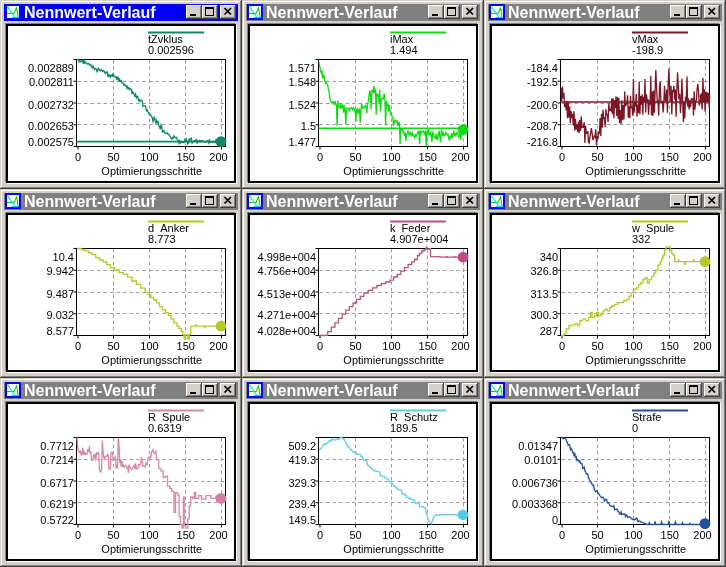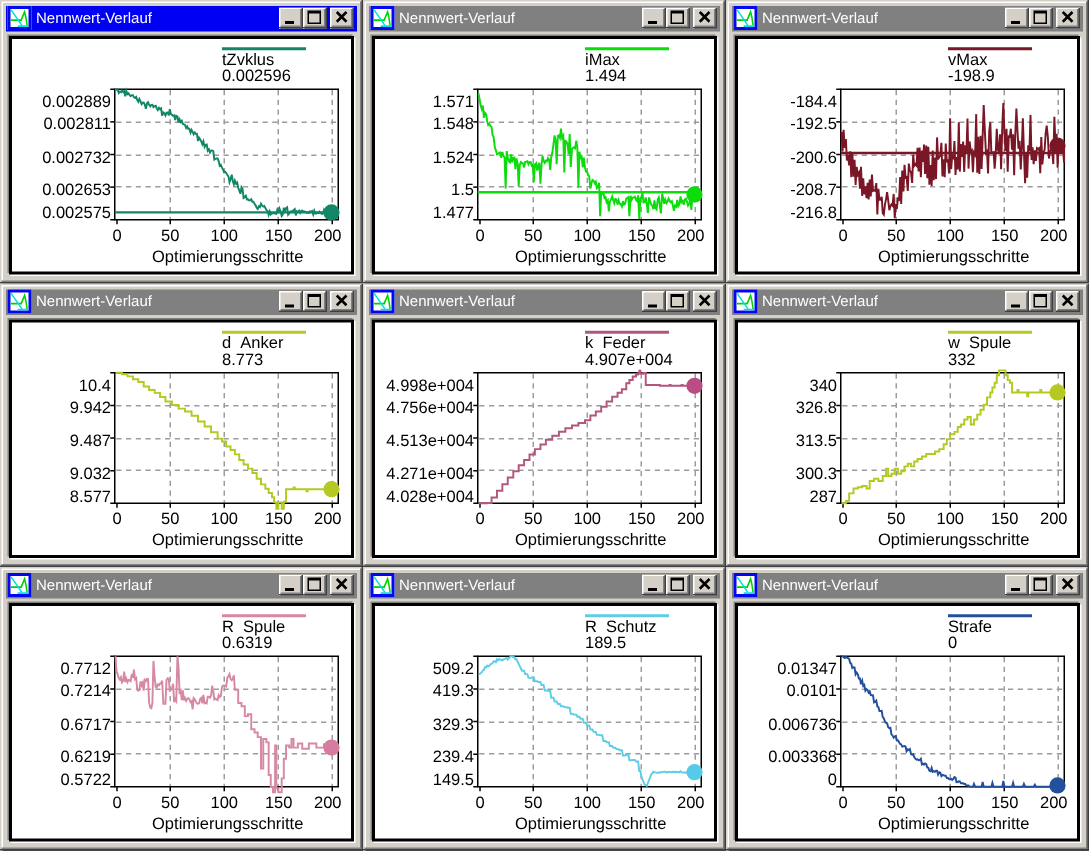--- a/index.html
+++ b/index.html
@@ -7,21 +7,21 @@
 .win { position:absolute; width:242px; height:189px; background:#d4d0c8;
   box-shadow: inset -1px -1px 0 #404040, inset 1px 1px 0 #d4d0c8,
               inset -2px -2px 0 #808080, inset 2px 2px 0 #ffffff; }
 .tbar { position:absolute; left:4px; top:4px; width:234px; height:17px; }
 .tb-act { background:#0000f2; }
 .tb-inact { background:#808080; }
 .icon { position:absolute; left:1px; top:0px; width:16px; height:16px; background:#fff;
   border:2px solid #0008f0; }
 .icon-s { position:absolute; left:0px; top:0px; }
 .ttxt { position:absolute; left:20px; top:0px; height:17px; line-height:17px; 
-  color:#fff; font-size:10px; font-weight:normal; letter-spacing:0px; }
+  color:#fff; font-size:16px; font-weight:bold; letter-spacing:0px; }
 .btns { position:absolute; right:2px; top:1px; height:14px; font-size:0; }
 .btn { display:inline-block; vertical-align:top; width:16px; height:14px; background:#d4d0c8;
   box-shadow: inset -1px -1px 0 #404040, inset 1px 1px 0 #ffffff, inset -2px -2px 0 #808080;
   position:relative; margin:0; }
 .btn-x { margin-left:2px; }
 .gl-min { position:absolute; left:4px; bottom:3px; width:6px; height:2px; background:#000; }
 .gl-max { position:absolute; left:3px; top:2px; width:9px; height:9px; border:1px solid #000; border-top-width:2px; }
 .btn svg { position:absolute; left:0; top:0; }
 .client { position:absolute; left:6px; top:24px; width:230px; height:159px;
   background:#fff; border:2px solid #000;

